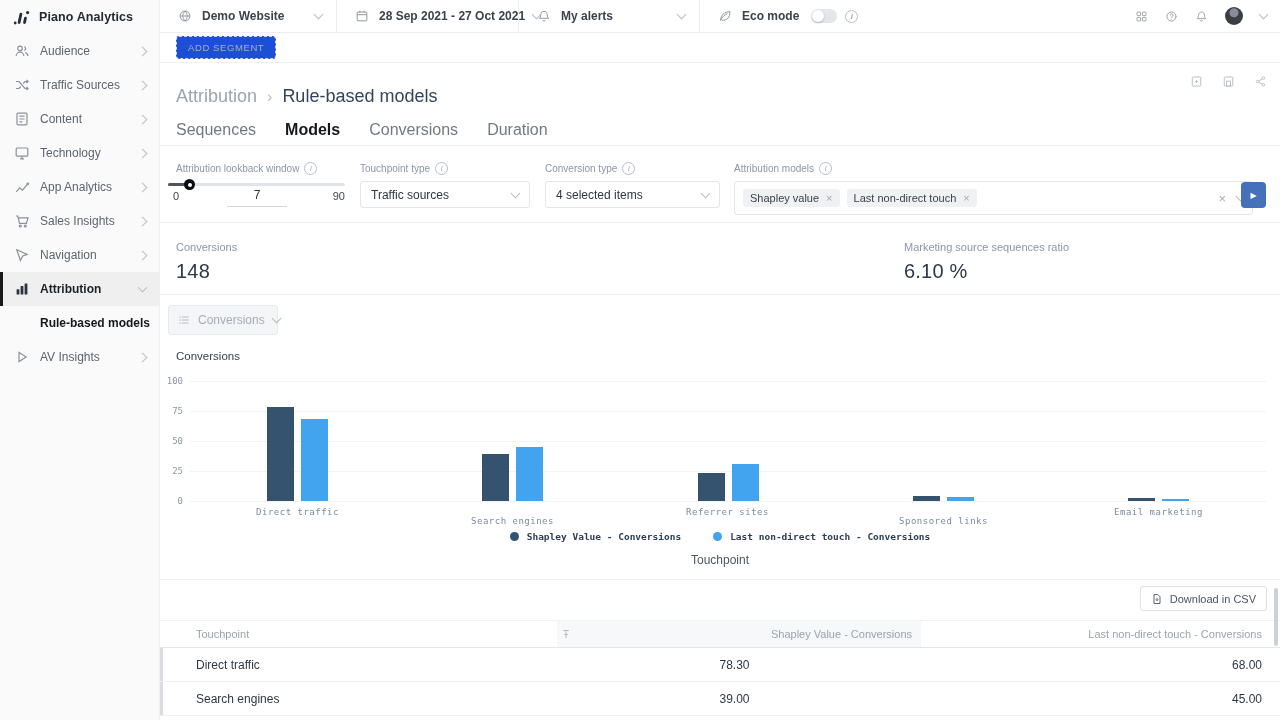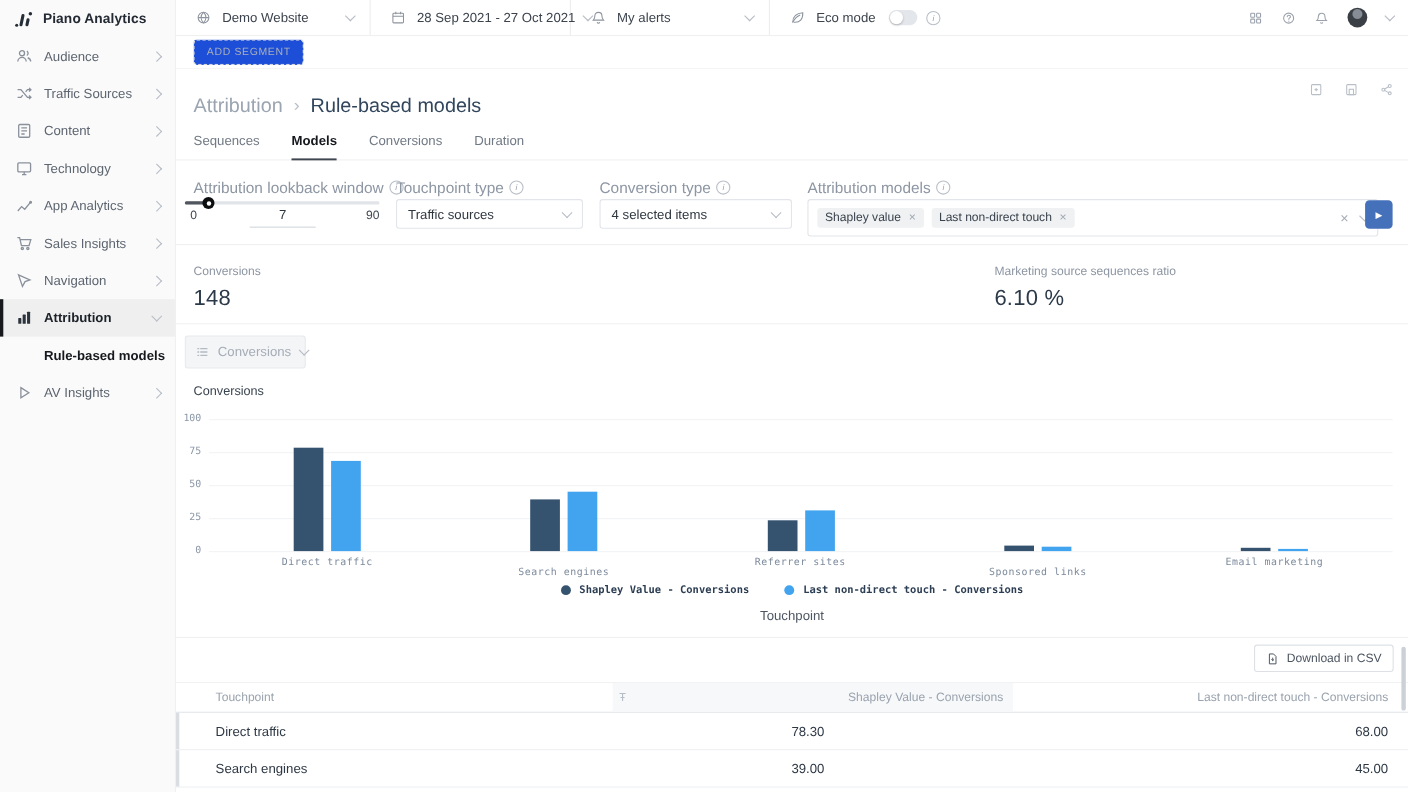--- a/index.html
+++ b/index.html
@@ -18,21 +18,21 @@
   .side-item.active{background:#efefef;border-left:3px solid #17191d;padding-left:11px;}
   .side-item.active .lbl{color:#1c2128;font-weight:700;}
   .side-item.active .ic{color:#2c333d;}
   .side-item.sub .lbl{padding-left:26px;color:#15181d;font-weight:700;}
   .chev{width:6px;height:6px;border-right:1.4px solid #b8bdc5;border-bottom:1.4px solid #b8bdc5;display:inline-block;flex:none;}
   .chev.r{transform:rotate(-45deg);}
   .chev.d{transform:rotate(45deg);margin-top:-3px;}
 
   
   #topbar{position:absolute;left:160px;top:0;width:1120px;height:33px;border-bottom:1px solid #ededee;display:flex;align-items:center;box-sizing:border-box;background:#fff;}
-  .tb-sec{height:100%;display:flex;align-items:center;border-right:1px solid #ededee;padding:0 14px 0 18px;box-sizing:border-box;cursor:pointer;}
+  .tb-sec{height:100%;display:flex;align-items:center;border-right:1px solid #ededee;padding:0 14px 0 18px;box-sizing:border-box;cursor:pointer;font-weight:bold;}
   .tb-sec .txt{font-size:12px;color:#3c434d;margin:0 8px 0 10px;white-space:nowrap;flex:1;}
   .tb-ico{color:#8d949e;}
   #tb-site{width:177px;}
   #tb-date{width:182px;}
   #tb-alerts{width:181px;}
   #tb-eco{border-right:none;}
   #eco-toggle{width:26px;height:14px;border-radius:7px;background:#e3e6ea;position:relative;margin:0 8px 0 4px;cursor:pointer;}
   #eco-toggle .knob{position:absolute;left:1px;top:1px;width:12px;height:12px;border-radius:50%;background:#fff;box-shadow:0 1px 2px rgba(0,0,0,.25);}
   #tb-right{margin-left:auto;display:flex;align-items:center;gap:17px;padding-right:13px;color:#9aa1ab;}
   #avatar{width:18px;height:18px;border-radius:50%;background:radial-gradient(circle at 50% 32%, #868d96 0 4px, #3a3f45 5px);}
@@ -41,28 +41,28 @@
   #segmentbar{position:absolute;left:160px;top:33px;width:1120px;height:30px;border-bottom:1px solid #f2f2f3;display:flex;align-items:center;padding-left:16px;box-sizing:border-box;background:#fff;}
   #addseg{font-size:9.5px;letter-spacing:.6px;color:#a9afb9;background:#1d4ed8;border:1px dashed #d4d8dd;border-radius:3px;padding:5px 11px;cursor:pointer;}
 
   
   #header{position:absolute;left:160px;top:63px;width:1120px;height:83px;border-bottom:1px solid #ededee;box-sizing:border-box;background:#fff;}
   #breadcrumb{position:absolute;left:16px;top:23px;font-size:18px;display:flex;gap:10px;align-items:center;}
   .bc-parent{color:#9aa5b1;}
   .bc-sep{color:#b7bfc9;font-size:16px;}
   .bc-current{color:#31465c;}
   #tabs{position:absolute;left:16px;top:58px;display:flex;gap:29px;}
-  .tab{font-size:12px;color:#707984;padding-bottom:9px;cursor:pointer;}
+  .tab{font-size:16px;color:#707984;padding-bottom:9px;cursor:pointer;}
   .tab.active{color:#15181d;font-weight:700;border-bottom:2px solid #3f4650;}
   #header-actions{position:absolute;right:13px;top:12px;display:flex;gap:19px;color:#b9bfc7;}
   #header-actions span{cursor:pointer;}
 
   
   #filters{position:absolute;left:160px;top:146px;width:1120px;height:77px;border-bottom:1px solid #ededee;box-sizing:border-box;background:#fff;}
-  .flabel{position:absolute;top:16px;font-size:14px;color:#8d96a3;display:flex;gap:5px;align-items:center;}
+  .flabel{position:absolute;top:16px;font-size:10px;color:#8d96a3;display:flex;gap:5px;align-items:center;}
   .info{width:11px;height:11px;border:1px solid #b9bfc7;border-radius:50%;color:#9aa1ab;font-size:7.5px;display:inline-flex;align-items:center;justify-content:center;flex:none;cursor:pointer;}
   .info::before{content:"i";}
   #slider{position:absolute;left:8px;top:37px;width:177px;height:3px;background:#e1e4e8;border-radius:2px;cursor:pointer;}
   #slider .fill{position:absolute;left:0;top:0;width:22px;height:3px;background:#51565e;border-radius:2px;}
   #slider .handle{position:absolute;left:16px;top:-4px;width:11px;height:11px;background:#0c0d0f;border-radius:50%;display:flex;align-items:center;justify-content:center;cursor:grab;}
   #slider .handle::after{content:"";width:4px;height:4px;background:#fff;border-radius:50%;}
   .smin{position:absolute;left:13px;top:44px;font-size:11px;color:#3e4650;}
   .sval{position:absolute;left:67px;top:42px;width:60px;text-align:center;font-size:12px;color:#2e3640;border-bottom:1px solid #d3d7dc;padding-bottom:4px;cursor:text;}
   .smax{position:absolute;left:150px;top:44px;width:35px;text-align:right;font-size:11px;color:#3e4650;}
   .select{position:absolute;top:35px;height:27px;border:1px solid #e2e5e9;border-radius:3px;display:flex;align-items:center;padding:0 10px;font-size:12px;color:#2e3640;justify-content:space-between;box-sizing:border-box;background:#fff;cursor:pointer;}

